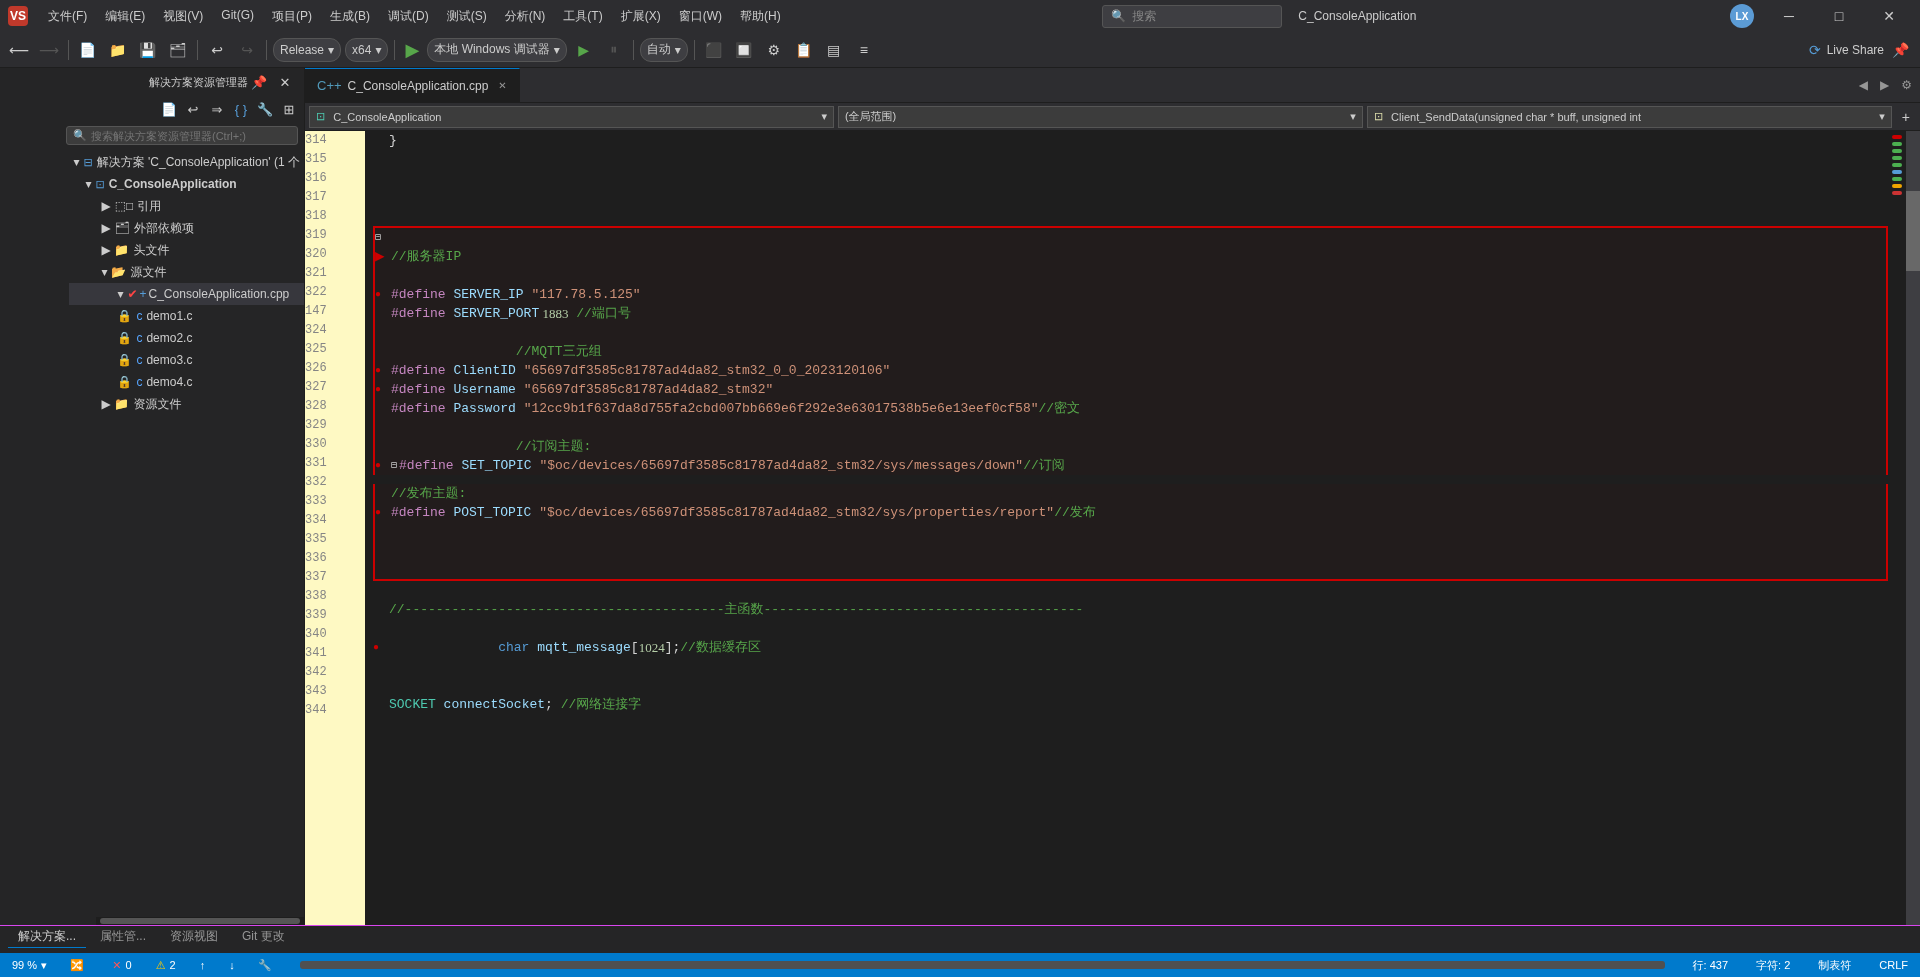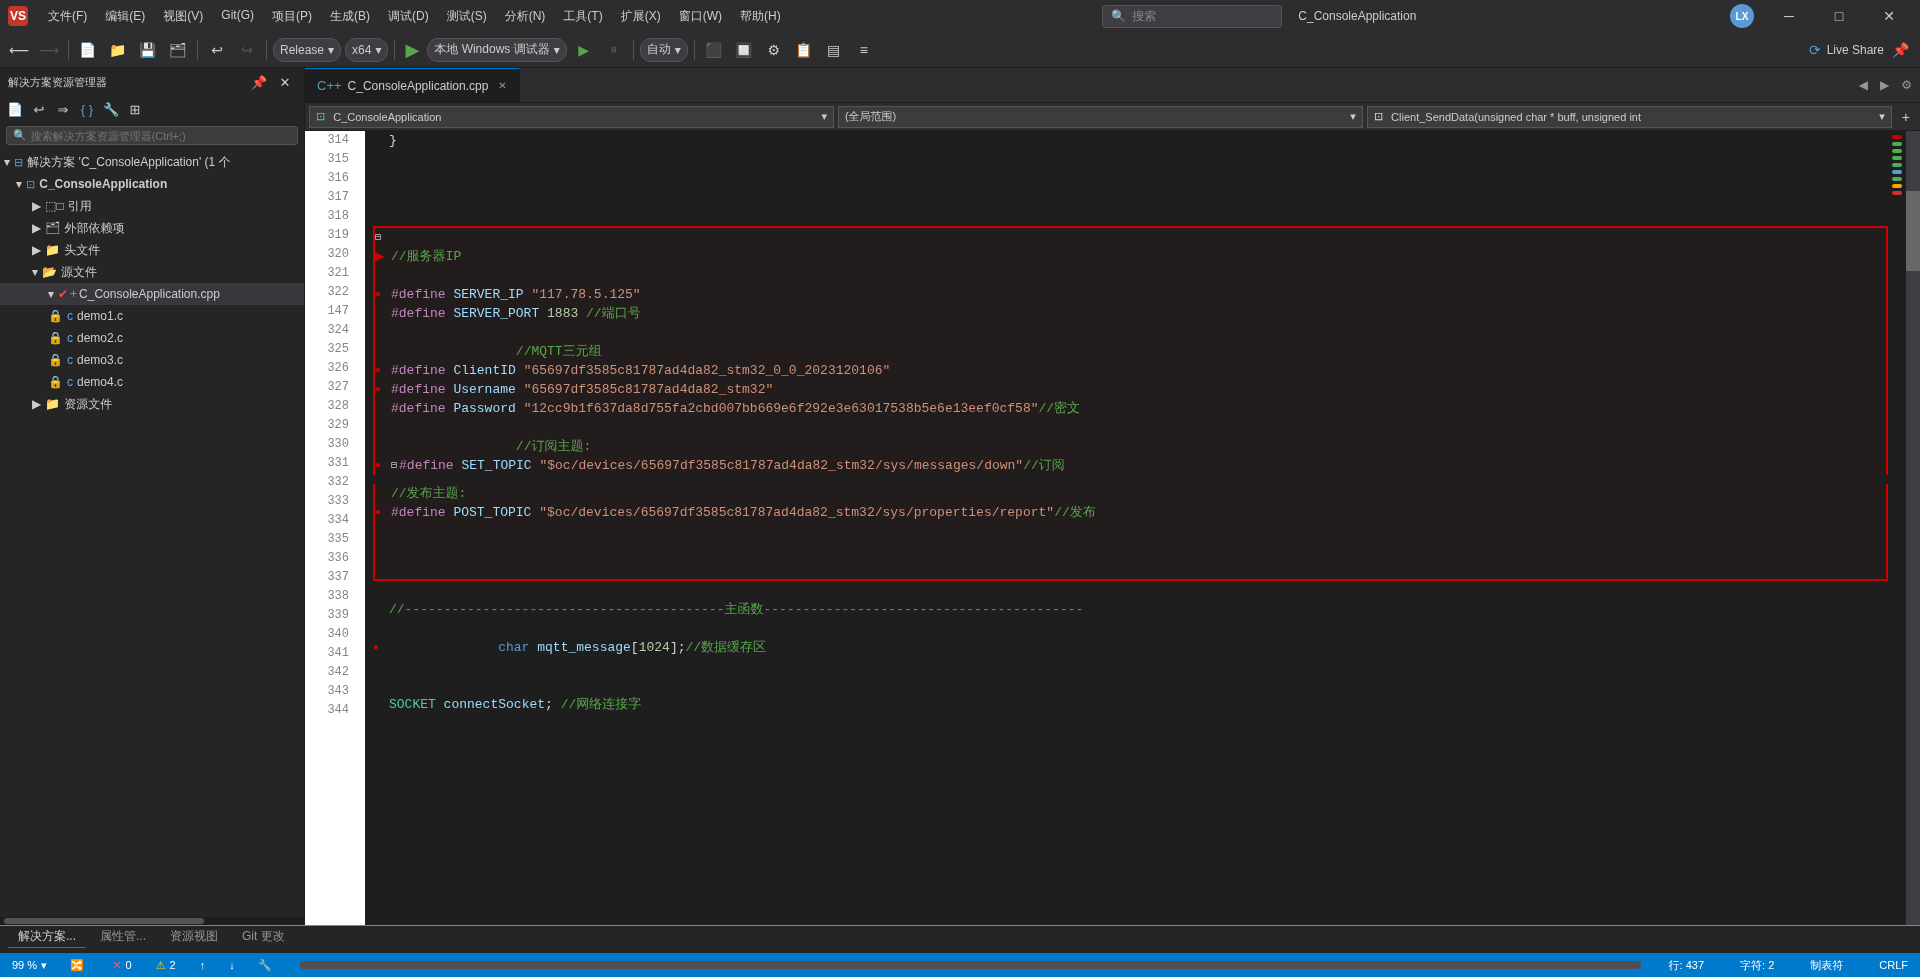--- a/index.html
+++ b/index.html
@@ -136,20 +136,21 @@
 
     
     .sidebar {
       width: 305px;
       background: #252526;
       border-right: 1px solid #1e1e1e;
       display: flex;
       flex-direction: column;
       overflow: hidden;
       flex-shrink: 0;
+      align-items: flex-end;
     }
     .sidebar-header {
       display: flex;
       align-items: center;
       justify-content: space-between;
       padding: 4px 8px;
       color: #ccc;
       font-size: 11px;
       background: #252526;
       height: 28px;
@@ -271,23 +272,23 @@
     .code-editor {
       flex: 1;
       display: flex;
       overflow: hidden;
       background: #1e1e1e;
       font-family: 'Consolas', 'Courier New', monospace;
       font-size: 13px;
     }
     .line-numbers {
       width: 60px;
-      background: #ffffff;
+      background: #fef9c3;
       color: #858585;
-      text-align: right;
+      text-align: left;
       padding: 0 8px 0 0;
       overflow: hidden;
       flex-shrink: 0;
       user-select: none;
     }
     .line-number {
       height: 19px;
       line-height: 19px;
       font-size: 12px;
       padding-right: 8px;
@@ -302,21 +303,21 @@
       height: 19px;
       line-height: 19px;
       white-space: pre;
       display: flex;
       align-items: center;
     }
 
     
     .kw { color: #569cd6; }
     .str { color: #ce9178; }
-    .num { color: #b5cea8; }
+    .num { color: #b5cea8; font-family: Liberation Serif, serif; }
     .comment { color: #57a64a; }
     .define-name { color: #9cdcfe; }
     .macro { color: #c586c0; }
     .fn { color: #dcdcaa; }
     .punct { color: #d4d4d4; }
     .type { color: #4ec9b0; }
 
     
     .status-bar {
       display: flex;
@@ -324,21 +325,21 @@
       background: #007acc;
       height: 24px;
       padding: 0 8px;
       color: white;
       font-size: 11px;
       gap: 16px;
     }
     .status-bar-right {
       margin-left: auto;
       display: flex;
-      gap: 28px;
+      gap: 20px;
       align-items: center;
     }
     .status-item {
       display: flex;
       align-items: center;
       gap: 4px;
       cursor: pointer;
       padding: 0 4px;
       height: 24px;
     }

